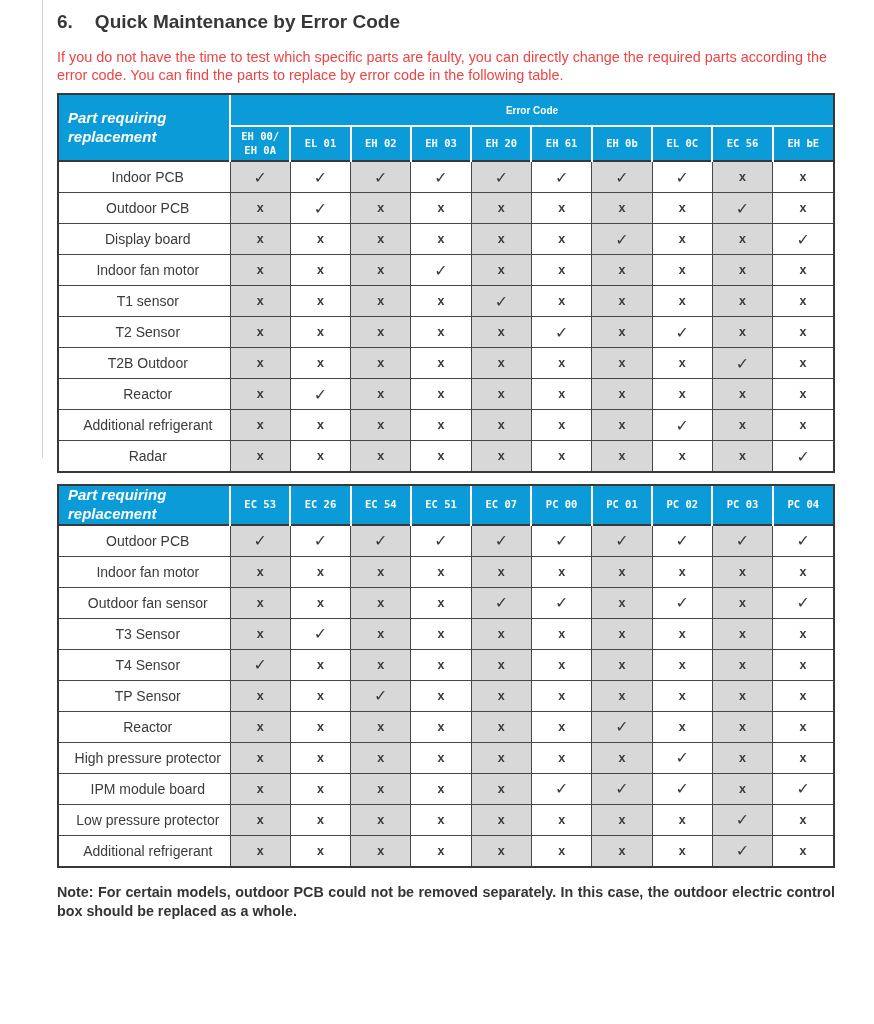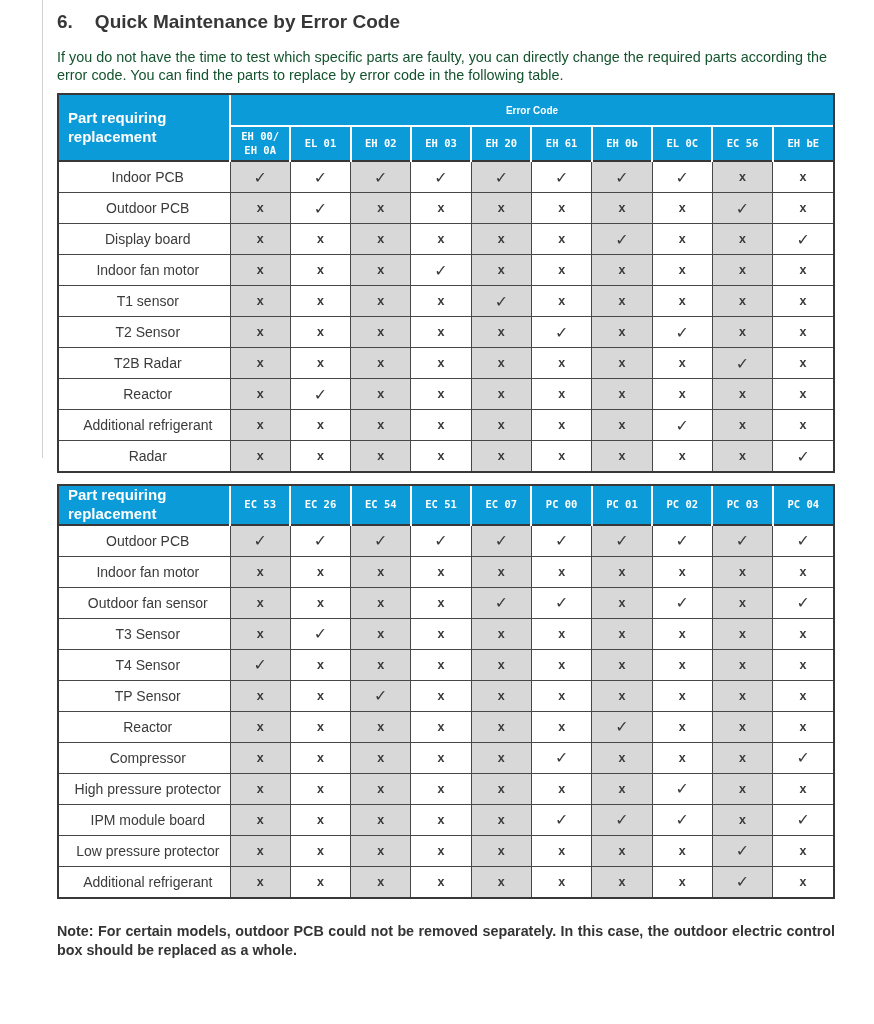--- a/index.html
+++ b/index.html
@@ -18,34 +18,34 @@
 
   .heading {
     margin-top:11px;
     font-size:19px; font-weight:bold; color:#373737;
     display:flex; align-items:baseline;
   }
   .heading .num { margin-right:22px; }
 
   .intro {
     margin:15px 0 0 0;
-    font-size:14.4px; color:#14532d; line-height:1.26;
+    font-size:14.4px; color:#ef4444; line-height:1.26;
   }
 
   .tablebox { margin-top:9px; border:2px solid #383838; }
   .tablebox.t2 { margin-top:11px; }
 
   table { width:100%; border-collapse:collapse; table-layout:fixed; }
 
   th { background:#0a9bd8; color:#ffffff; padding:0; }
 
   th.corner {
     text-align:left; padding-left:9px;
     font-size:15px; font-weight:bold; line-height:1.25;
-    border:0; border-right:2px solid #ffffff;
+    border:0; border-right:2px solid #ffffff;font-style:italic;
   }
   th.group {
     font-size:10px; font-weight:bold;
     border:0; border-left:2px solid #ffffff; border-bottom:2px solid #ffffff;
     height:30px;
   }
   th.code {
     font-family:"DejaVu Sans Mono", monospace;
     font-size:10.5px; font-weight:bold;
     white-space:pre-line; line-height:1.3;
@@ -64,21 +64,21 @@
     border-left:0 !important;
     font-size:14px; color:#3b3b3b;
     text-align:center; padding-left:8px; background:#ffffff;
   }
   td.mark { text-align:center; color:#3a3a3a; padding:0; }
   td.mark.shaded { background:#d8d8d8; }
   td.mark.check { font-size:16px; font-weight:400; }
   td.mark.xmark { font-size:12.5px; font-weight:700; }
 
   .note {
-    margin:23px 0 0 0;
+    margin:15px 0 0 0;
     font-size:14.3px; font-weight:bold; color:#343434;
     text-align:justify; line-height:1.34;
   }
 </style>
 </head>
 <body>
 
 <div class="page">
   <div class="edge-line"></div>
   <div class="content">
@@ -197,21 +197,21 @@
               <td class="mark xmark shaded">x</td>
               <td class="mark xmark">x</td>
               <td class="mark xmark shaded">x</td>
               <td class="mark check">✓</td>
               <td class="mark xmark shaded">x</td>
               <td class="mark check">✓</td>
               <td class="mark xmark shaded">x</td>
               <td class="mark xmark">x</td>
             </tr>
             <tr>
-              <td class="part">T2B Radar</td>
+              <td class="part">T2B Outdoor</td>
               <td class="mark xmark shaded">x</td>
               <td class="mark xmark">x</td>
               <td class="mark xmark shaded">x</td>
               <td class="mark xmark">x</td>
               <td class="mark xmark shaded">x</td>
               <td class="mark xmark">x</td>
               <td class="mark xmark shaded">x</td>
               <td class="mark xmark">x</td>
               <td class="mark check shaded">✓</td>
               <td class="mark xmark">x</td>
@@ -375,33 +375,20 @@
               <td class="mark xmark shaded">x</td>
               <td class="mark xmark">x</td>
               <td class="mark xmark shaded">x</td>
               <td class="mark xmark">x</td>
               <td class="mark check shaded">✓</td>
               <td class="mark xmark">x</td>
               <td class="mark xmark shaded">x</td>
               <td class="mark xmark">x</td>
             </tr>
             <tr>
-              <td class="part">Compressor</td>
-              <td class="mark xmark shaded">x</td>
-              <td class="mark xmark">x</td>
-              <td class="mark xmark shaded">x</td>
-              <td class="mark xmark">x</td>
-              <td class="mark xmark shaded">x</td>
-              <td class="mark check">✓</td>
-              <td class="mark xmark shaded">x</td>
-              <td class="mark xmark">x</td>
-              <td class="mark xmark shaded">x</td>
-              <td class="mark check">✓</td>
-            </tr>
-            <tr>
               <td class="part">High pressure protector</td>
               <td class="mark xmark shaded">x</td>
               <td class="mark xmark">x</td>
               <td class="mark xmark shaded">x</td>
               <td class="mark xmark">x</td>
               <td class="mark xmark shaded">x</td>
               <td class="mark xmark">x</td>
               <td class="mark xmark shaded">x</td>
               <td class="mark check">✓</td>
               <td class="mark xmark shaded">x</td>

